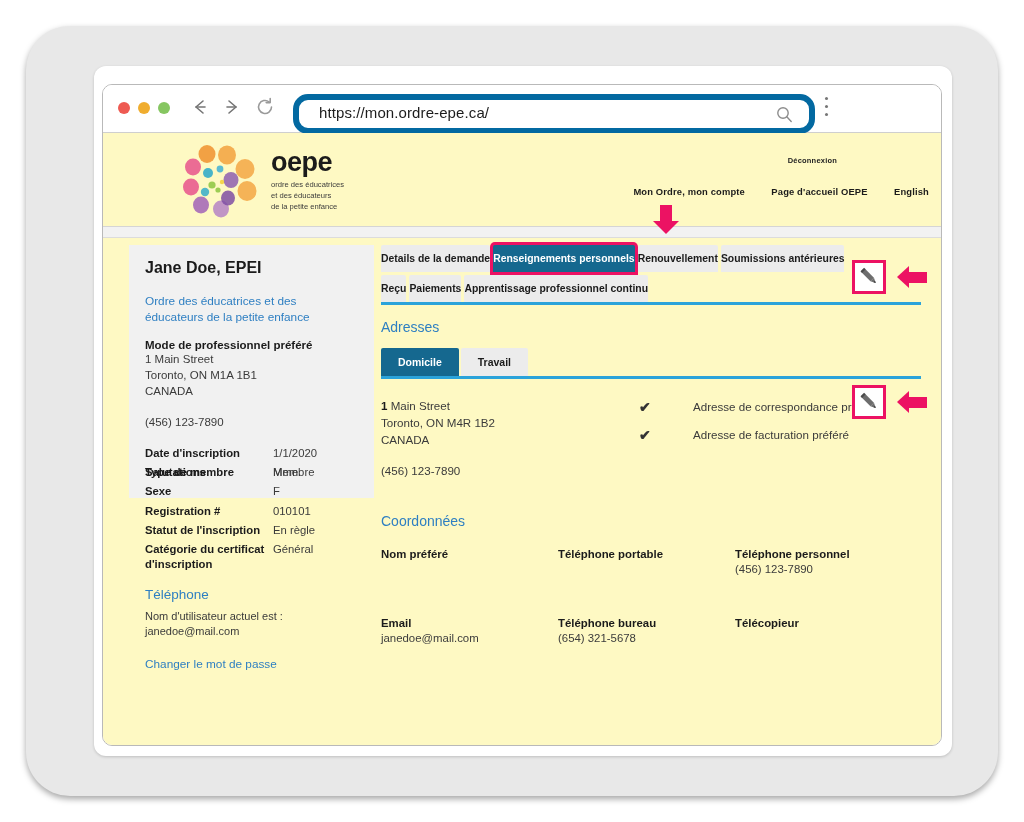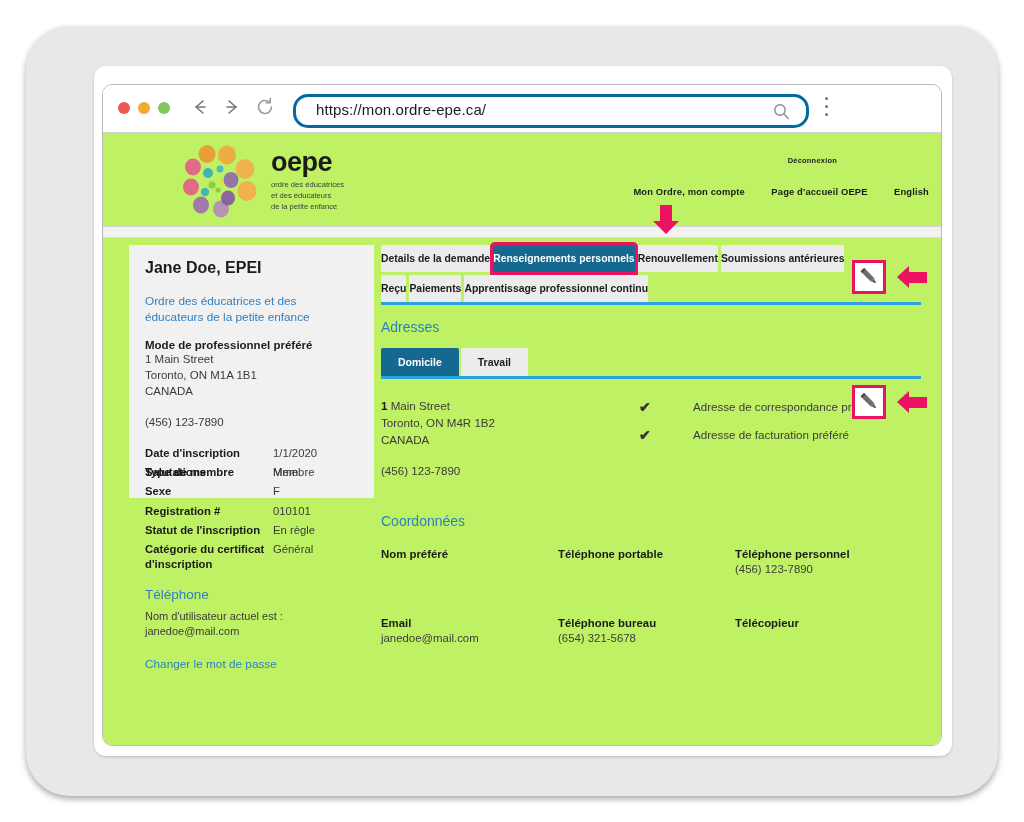--- a/index.html
+++ b/index.html
@@ -38,34 +38,34 @@
   .navbtn{
     position:absolute;top:11px;width:24px;height:24px;
     color:#757575;font-size:19px;line-height:24px;text-align:center;
   }
   #back{left:85px;}
   #fwd{left:117px;}
   #reload{left:150px;font-size:17px;}
 
   #urlbar{
     position:absolute; left:190px; top:9px; width:510px; height:28px;
-    border:3px solid #0369a1; border-radius:15px; background:#fff;
+    border:6px solid #0369a1; border-radius:15px; background:#fff;
   }
   #urltext{
     position:absolute;left:20px;top:4px;
     font-size:15px;color:#1c1c1c;letter-spacing:.1px;
   }
   #searchicon{position:absolute;right:16px;top:6px;}
   #kebab{
     position:absolute;left:722px;top:12px;width:4px;
   }
   #kebab span{display:block;width:3px;height:3px;border-radius:50%;background:#767676;margin-bottom:5px;}
 
   
-  #page{position:relative;height:612px;background:#bef264;}
+  #page{position:relative;height:612px;background:#fef9c3;}
 
   #siteheader{position:relative;height:93px;}
   
   #logo{position:absolute;left:78px;top:12px;width:84px;height:74px;}
   #logotext{position:absolute;left:168px;top:16px;}
   #logoword{font-size:27px;font-weight:bold;color:#1b1b1b;letter-spacing:-.5px;line-height:1;}
   #logosub{font-size:7.6px;color:#3b3b3b;line-height:1.45;margin-top:3px;}
 
   #deconnexion{
     position:absolute;right:104px;top:23px;

